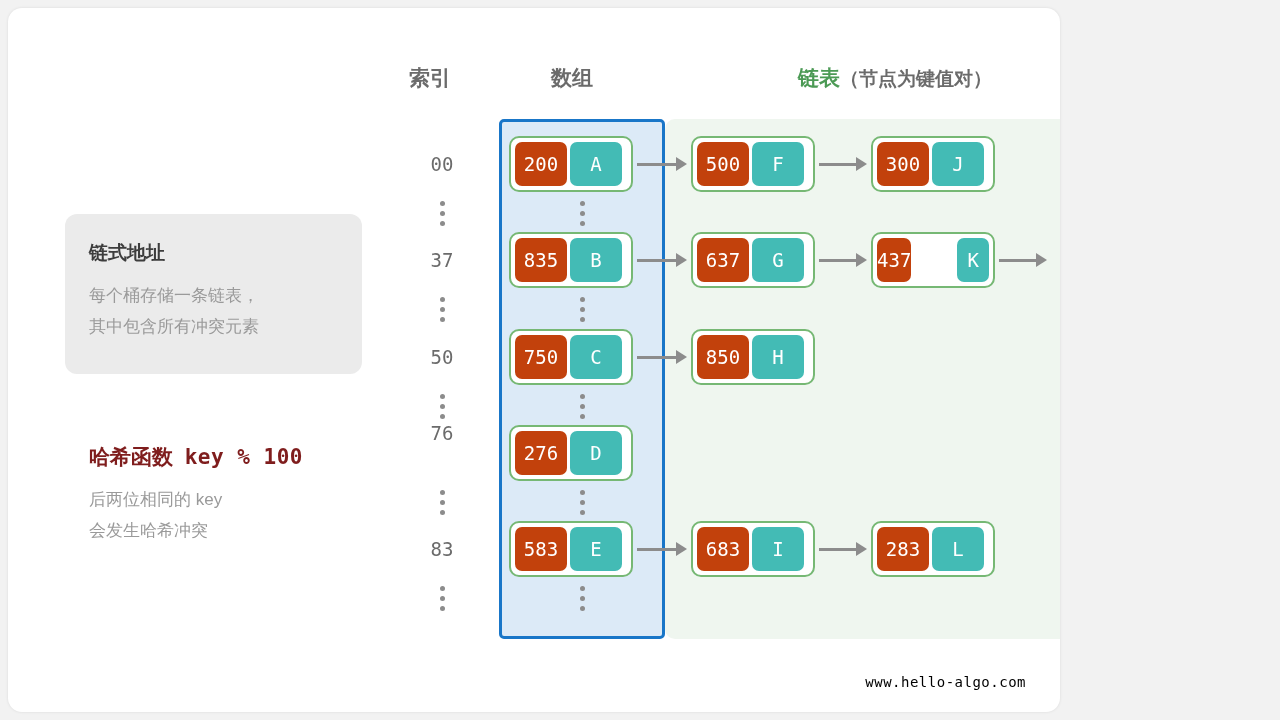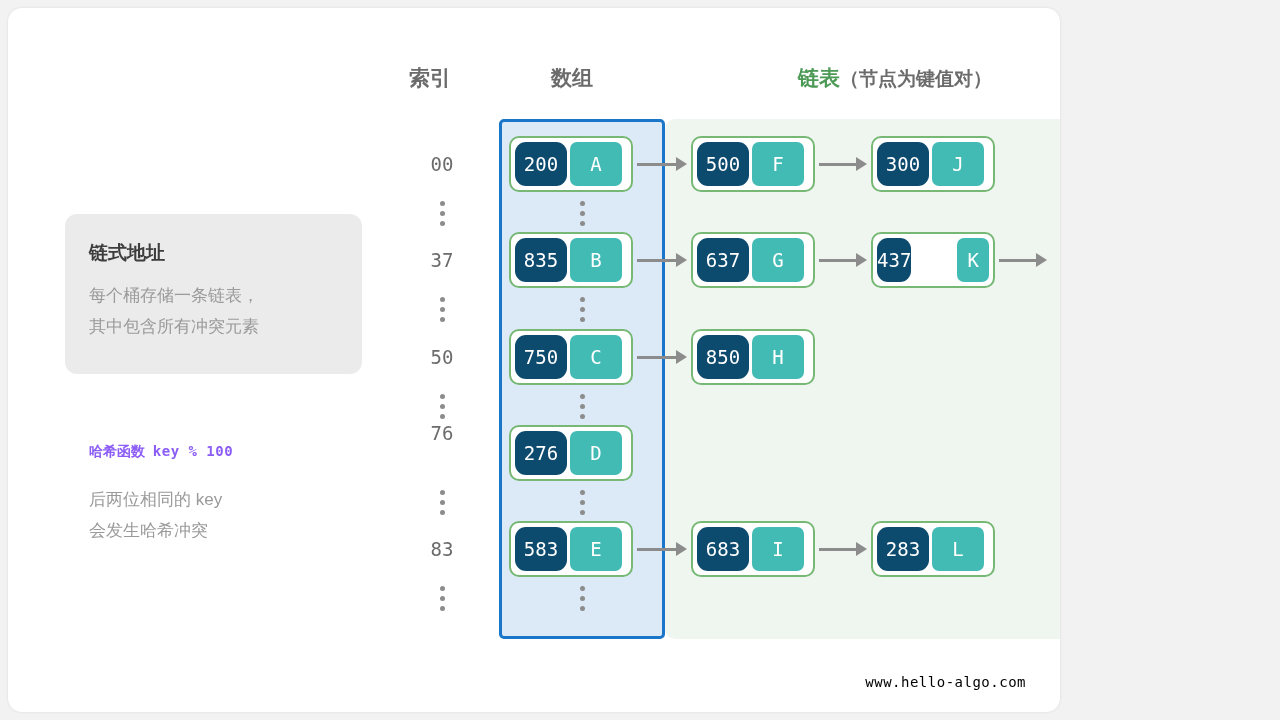--- a/index.html
+++ b/index.html
@@ -76,23 +76,23 @@
     line-height: 31px;
     color: #9a9a9a;
     white-space: pre-line;
   }
 
   
   #hash-title {
     position: absolute;
     left: 81px;
     top: 435px;
-    font-size: 14px;
+    font-size: 21px;
     font-weight: bold;
-    color: #8b5cf6;
+    color: #7f1d1d;
     white-space: pre;
   }
   #hash-title .mono {
     font-family: "DejaVu Sans Mono", "Liberation Mono", monospace;
     font-weight: bold;
     letter-spacing: 0.5px;
   }
   #hash-body {
     position: absolute;
     left: 81px;
@@ -184,22 +184,21 @@
     align-items: center;
     justify-content: center;
     font-family: "DejaVu Sans Mono", "Liberation Mono", monospace;
     font-size: 19px;
     color: #ffffff;
     border-radius: 7px;
     box-sizing: border-box;
   }
   .node .key {
     width: 52px;
-    background: #0c4a6e;
-    border-radius: 11px;
+    background: #c2410c;
   }
   .node .val {
     width: 52px;
     background: #43bbb5;
   }
 
   
   .arrow {
     position: absolute;
     height: 56px;

